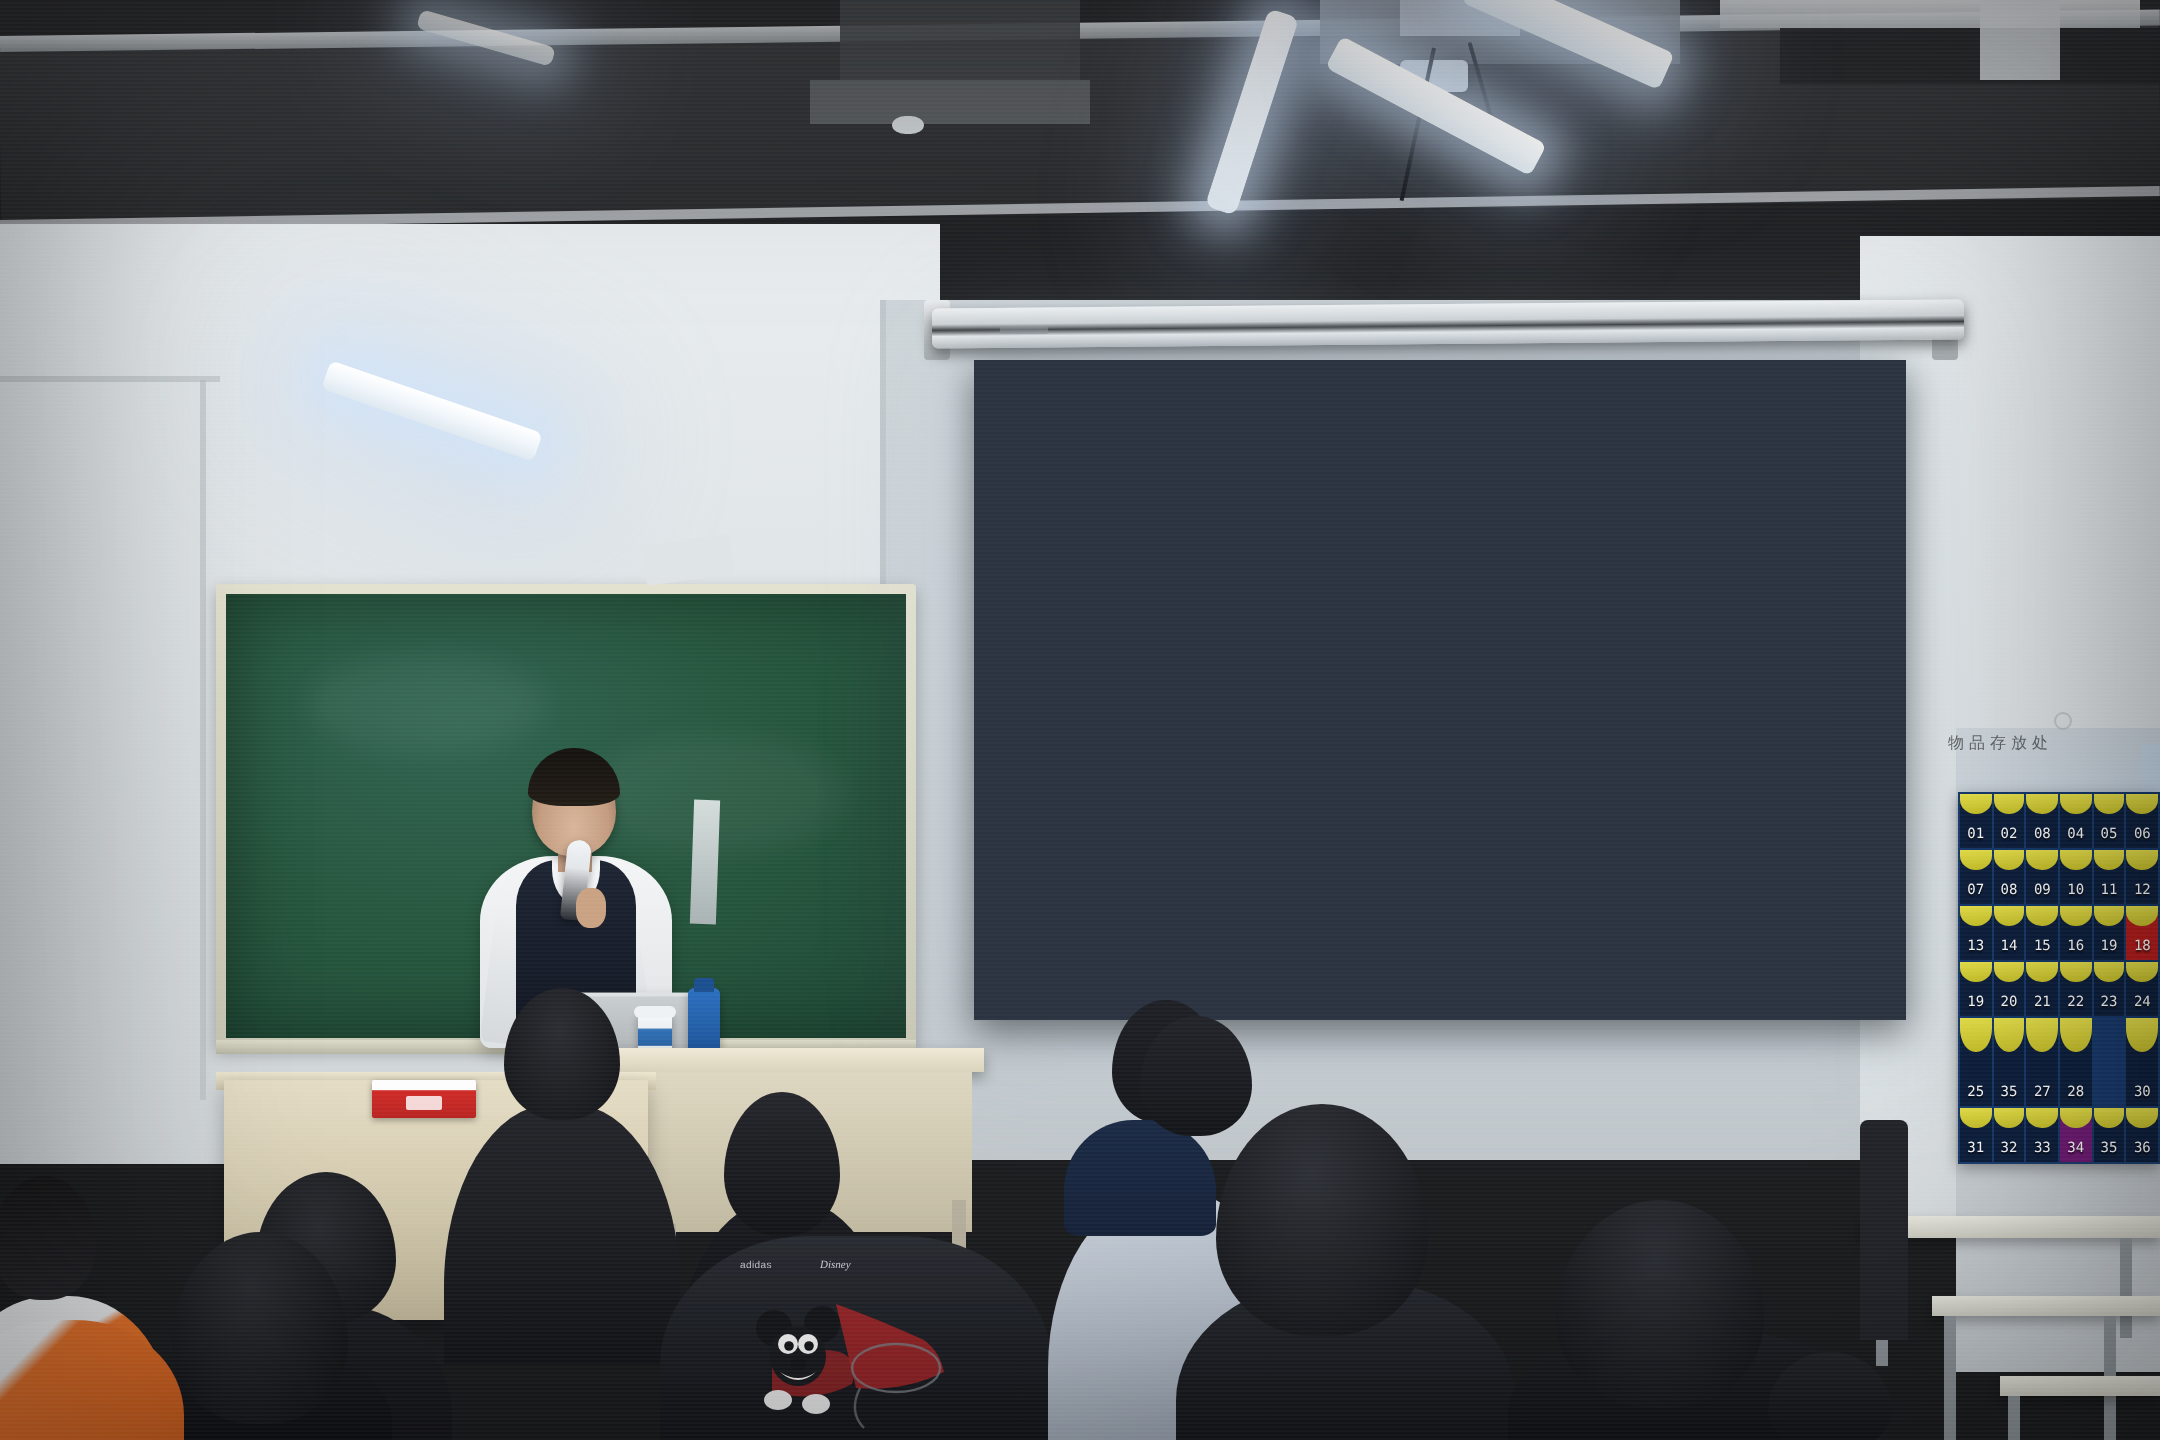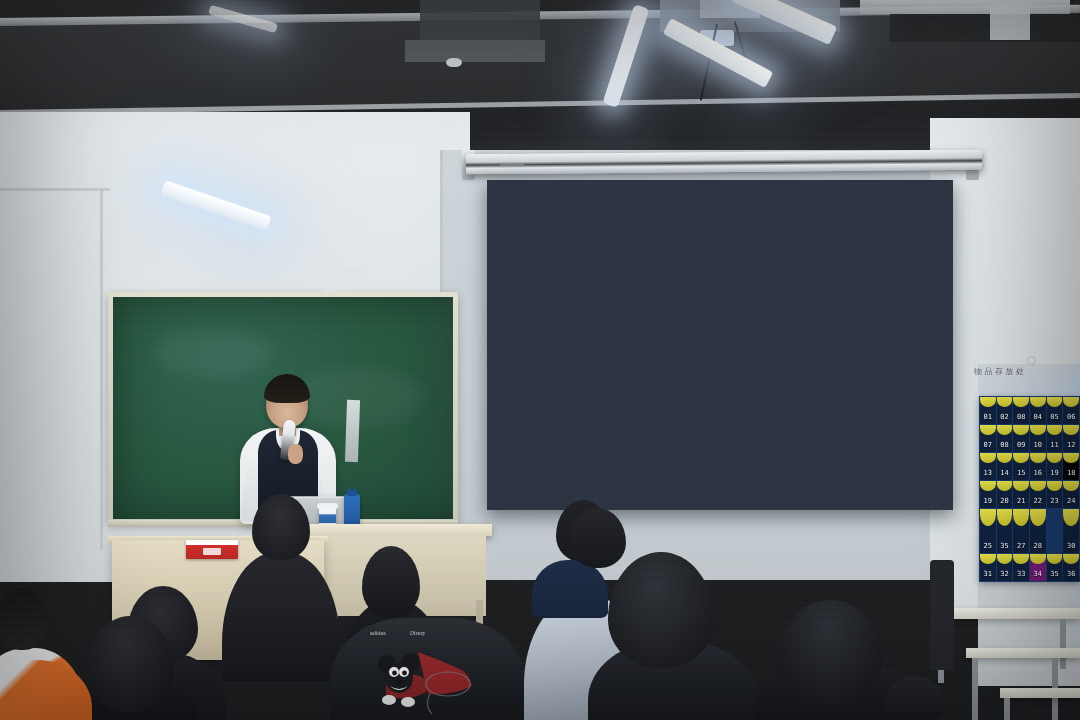--- a/index.html
+++ b/index.html
@@ -344,21 +344,21 @@
         <span class="num">15</span>
       </div>
       <div class="pocket" style="background: rgb(13, 31, 61);">
         <div class="flap" style="background: linear-gradient(rgb(232, 226, 74), rgb(201, 194, 42));"></div>
         <span class="num">16</span>
       </div>
       <div class="pocket" style="background: rgb(13, 31, 61);">
         <div class="flap" style="background: linear-gradient(rgb(232, 226, 74), rgb(201, 194, 42));"></div>
         <span class="num">19</span>
       </div>
-      <div class="pocket" style="background: #000000;">
+      <div class="pocket" style="background: #b91c1c;">
         <div class="flap" style="background: linear-gradient(rgb(232, 226, 74), rgb(201, 194, 42));"></div>
         <span class="num">18</span>
       </div>
       <div class="pocket" style="background: rgb(13, 31, 61);">
         <div class="flap" style="background: linear-gradient(rgb(232, 226, 74), rgb(201, 194, 42));"></div>
         <span class="num">19</span>
       </div>
       <div class="pocket" style="background: rgb(13, 31, 61);">
         <div class="flap" style="background: linear-gradient(rgb(232, 226, 74), rgb(201, 194, 42));"></div>
         <span class="num">20</span>

